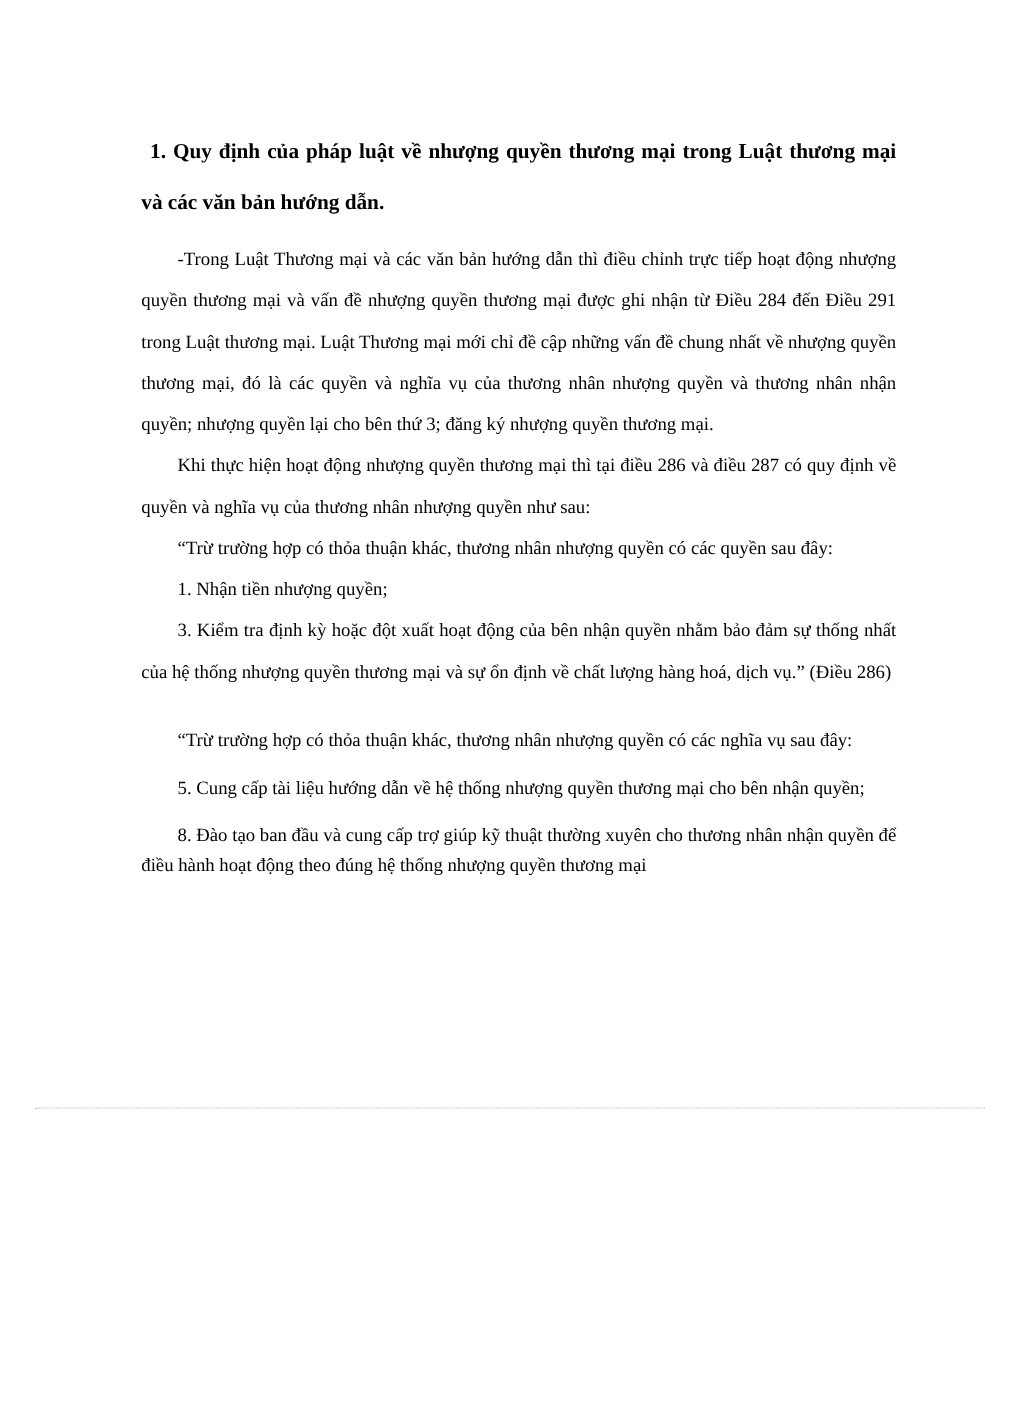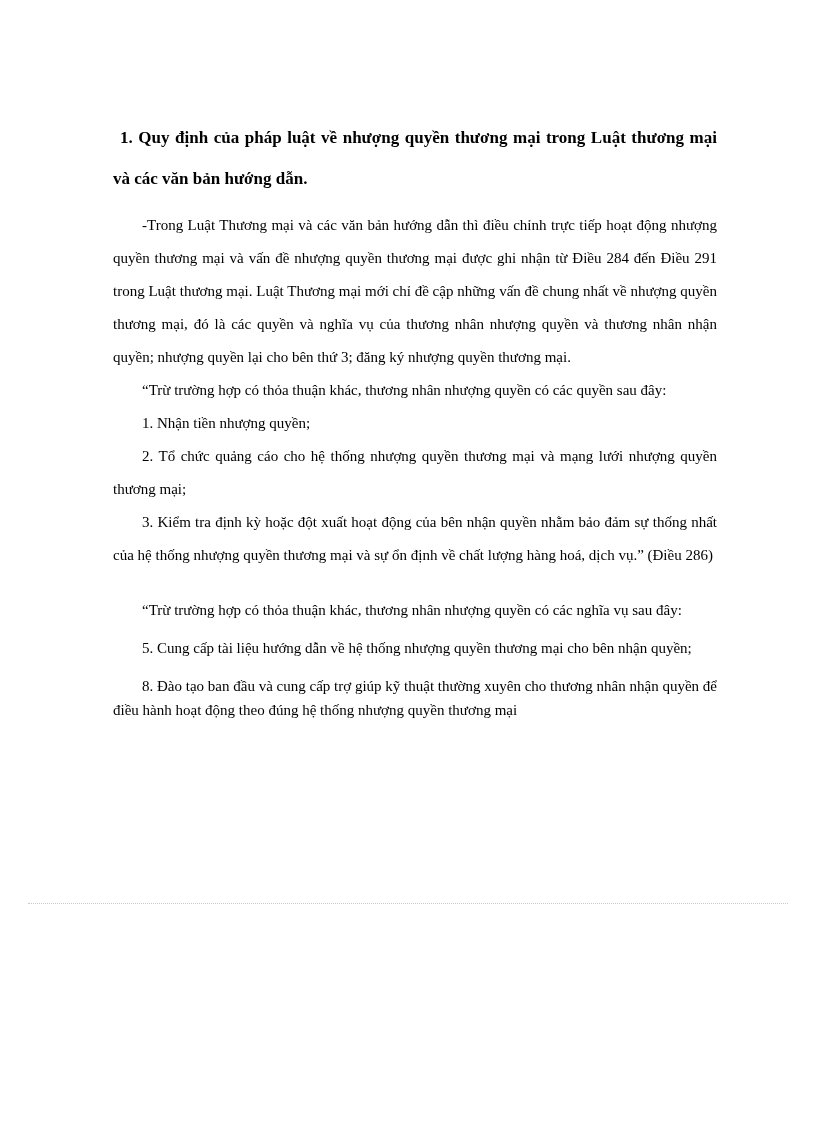--- a/index.html
+++ b/index.html
@@ -4,21 +4,21 @@
 <style>
   html, body {
     margin: 0;
     padding: 0;
     background: #ffffff;
   }
   .page {
     position: relative;
     width: 816px;
     height: 908px;
-    margin: 17px auto;
+    margin: 0 auto;
     background: #ffffff;
     box-sizing: border-box;
     padding: 100px 99px 0 113px;
     font-family: "Liberation Serif", "DejaVu Serif", serif;
     color: #000000;
     overflow: hidden;
   }
   .heading {
     font-size: 17px;
     font-weight: bold;
@@ -53,26 +53,26 @@
 </style>
 </head>
 <body>
 
 <div class="page">
 
   <h1 class="heading">1. Quy định của pháp luật về nhượng quyền thương mại trong Luật thương mại và các văn bản hướng dẫn.</h1>
 
   <p class="para">-Trong Luật Thương mại và các văn bản hướng dẫn thì điều chỉnh trực tiếp hoạt động nhượng quyền thương mại và vấn đề nhượng quyền thương mại được ghi nhận từ Điều 284 đến Điều 291 trong Luật thương mại. Luật Thương mại mới chỉ đề cập những vấn đề chung nhất về nhượng quyền thương mại, đó là các quyền và nghĩa vụ của thương nhân nhượng quyền và thương nhân nhận quyền; nhượng quyền lại cho bên thứ 3; đăng ký nhượng quyền thương mại.</p>
 
+  <p class="para">Khi thực hiện hoạt động nhượng quyền thương mại thì tại điều 286 và điều 287 có quy định về quyền và nghĩa vụ của thương nhân nhượng quyền như sau:</p>
 
   <p class="para quote">“Trừ trường hợp có thỏa thuận khác, thương nhân nhượng quyền có các quyền sau đây:</p>
 
   <p class="para quote">1. Nhận tiền nhượng quyền;</p>
 
-  <p class="para quote">2. Tổ chức quảng cáo cho hệ thống nhượng quyền thương mại và mạng lưới nhượng quyền thương mại;</p>
 
   <p class="para quote">3. Kiểm tra định kỳ hoặc đột xuất hoạt động của bên nhận quyền nhằm bảo đảm sự thống nhất của hệ thống nhượng quyền thương mại và sự ổn định về chất lượng hàng hoá, dịch vụ.” (Điều 286)</p>
 
   <div class="blank-gap"></div>
 
   <p class="para quote tight">“Trừ trường hợp có thỏa thuận khác, thương nhân nhượng quyền có các nghĩa vụ sau đây:</p>
 
   <p class="para quote tight">5. Cung cấp tài liệu hướng dẫn về hệ thống nhượng quyền thương mại cho bên nhận quyền;</p>
 
   <p class="para quote tight">8. Đào tạo ban đầu và cung cấp trợ giúp kỹ thuật thường xuyên cho thương nhân nhận quyền để điều hành hoạt động theo đúng hệ thống nhượng quyền thương mại</p>

